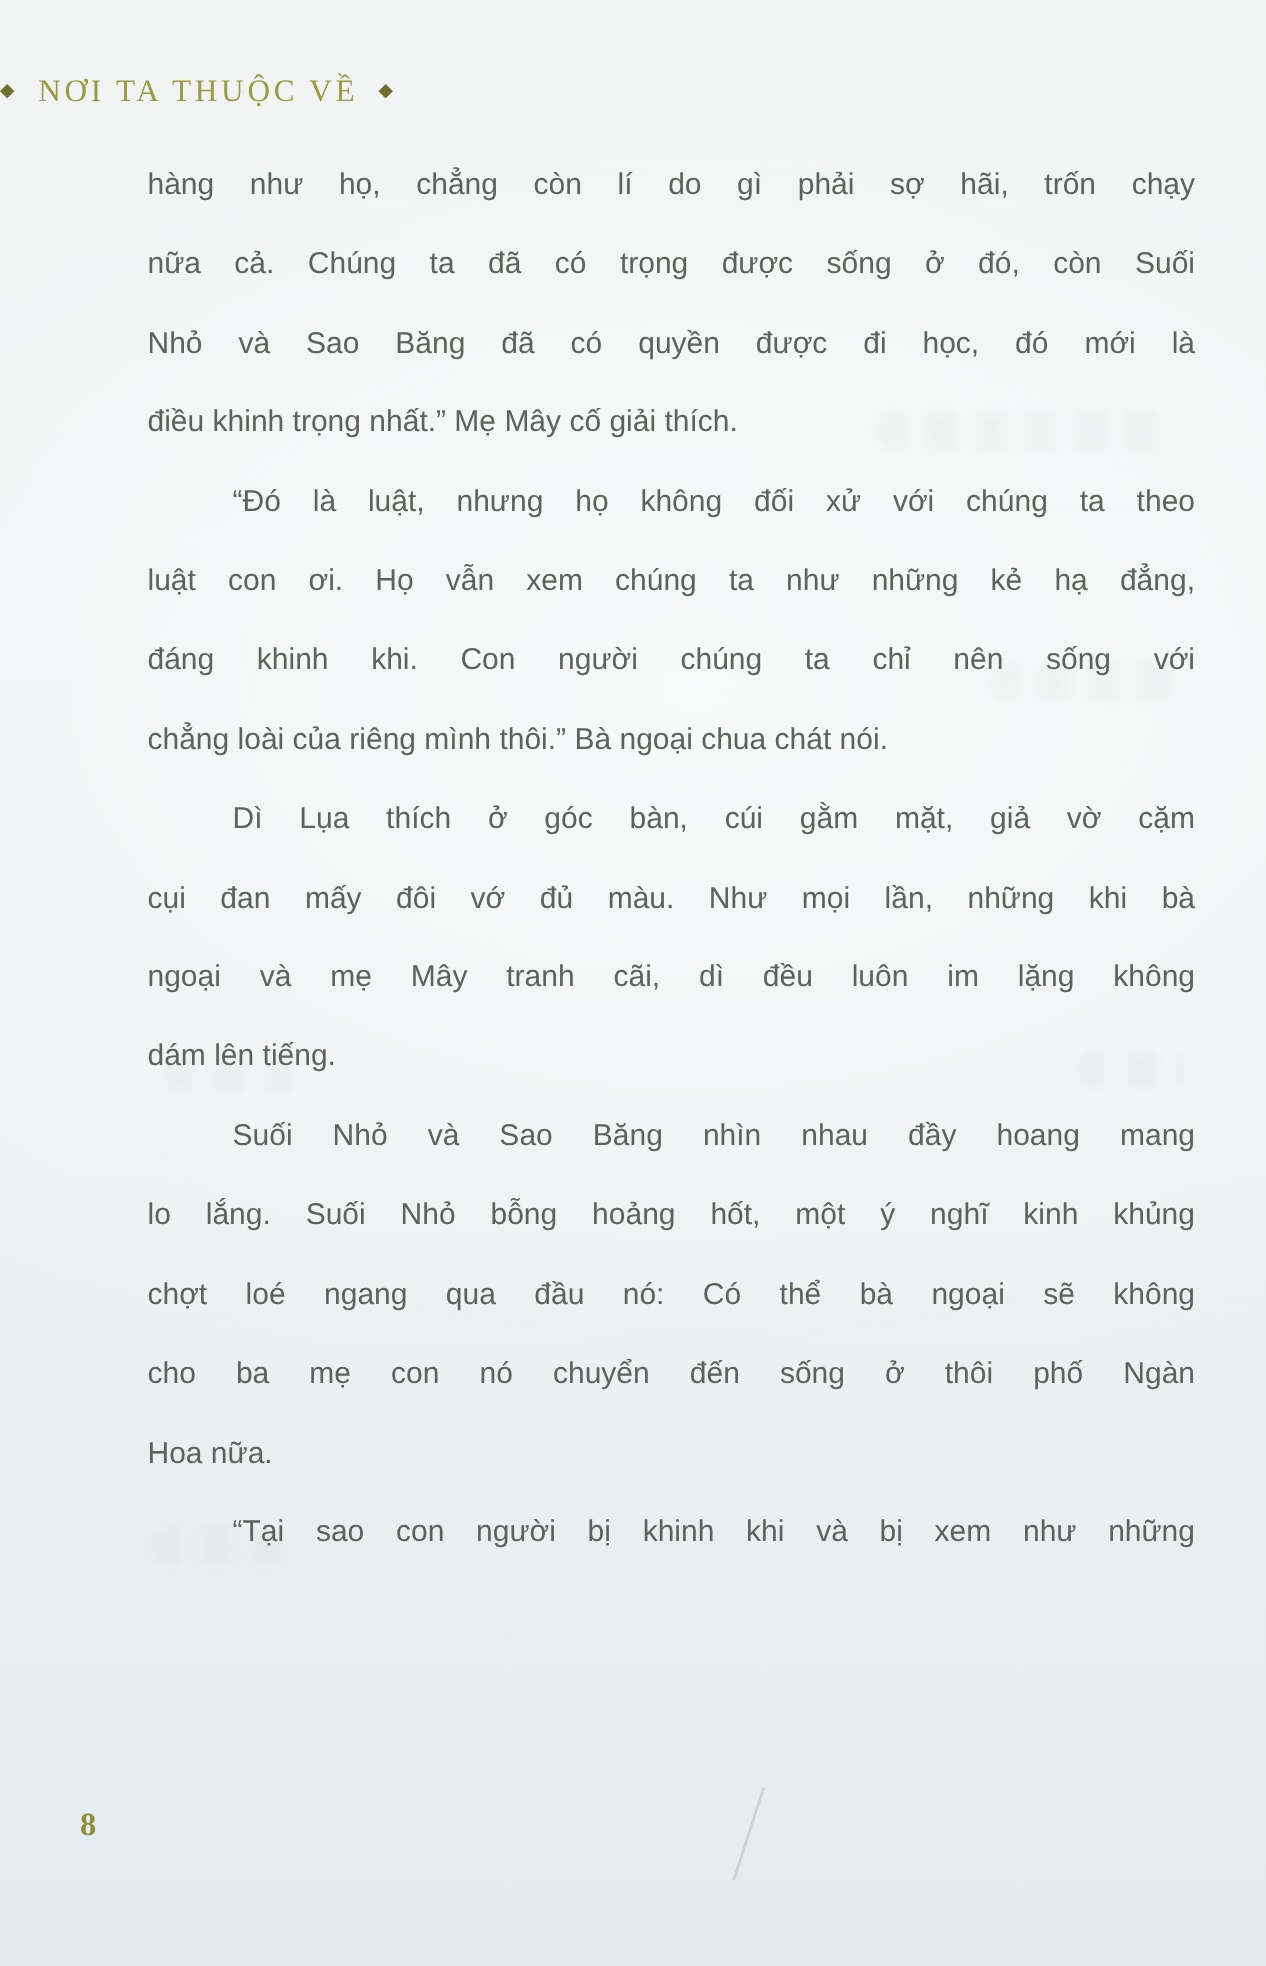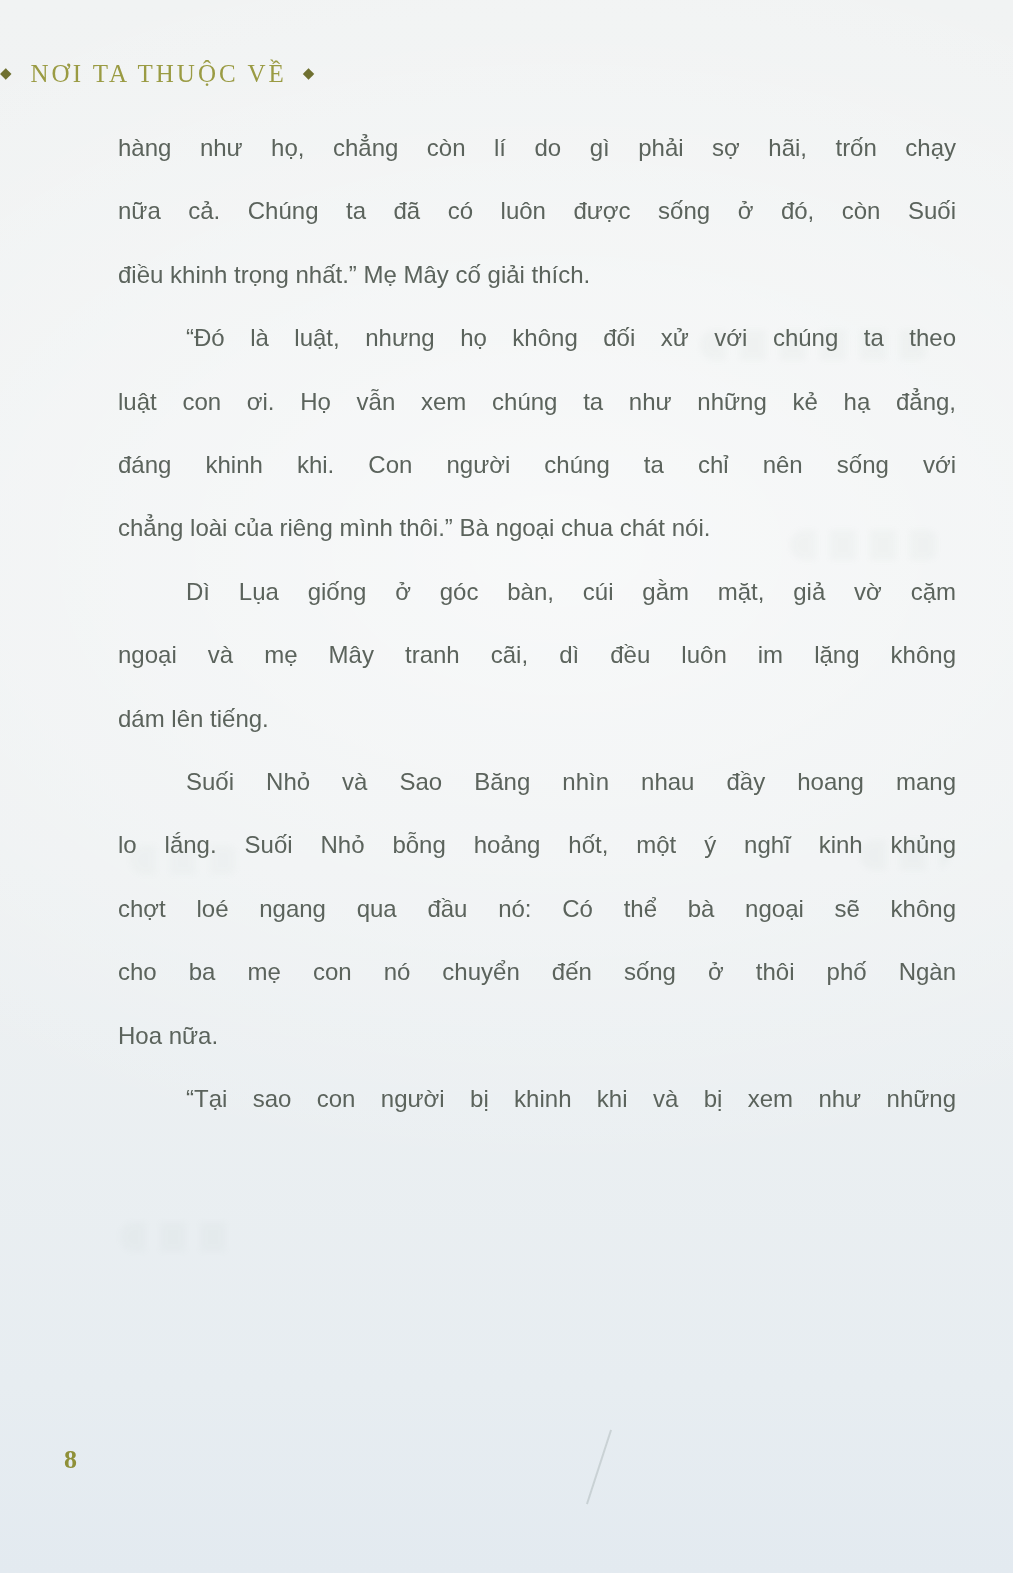--- a/index.html
+++ b/index.html
@@ -71,31 +71,33 @@
   <div class="ghost g5"></div>
   <div class="scratch"></div>
 
   <div class="running-head">
     <span class="diamond left">◆</span><span>NƠI TA THUỘC VỀ</span><span class="diamond right">◆</span>
   </div>
 
   <div class="text-block">
       <div class="paragraph">
         <div class="line just">hàng như họ, chẳng còn lí do gì phải sợ hãi, trốn chạy</div>
-        <div class="line just">nữa cả. Chúng ta đã có luôn được sống ở đó, còn Suối</div>
+        <div class="line just">nữa cả. Chúng ta đã có trọng được sống ở đó, còn Suối</div>
+        <div class="line just">Nhỏ và Sao Băng đã có quyền được đi học, đó mới là</div>
         <div class="line">điều khinh trọng nhất.” Mẹ Mây cố giải thích.</div>
       </div>
       <div class="paragraph">
         <div class="line just indent">“Đó là luật, nhưng họ không đối xử với chúng ta theo</div>
         <div class="line just">luật con ơi. Họ vẫn xem chúng ta như những kẻ hạ đẳng,</div>
         <div class="line just">đáng khinh khi. Con người chúng ta chỉ nên sống với</div>
         <div class="line">chẳng loài của riêng mình thôi.” Bà ngoại chua chát nói.</div>
       </div>
       <div class="paragraph">
-        <div class="line just indent">Dì Lụa giống ở góc bàn, cúi gằm mặt, giả vờ cặm</div>
+        <div class="line just indent">Dì Lụa thích ở góc bàn, cúi gằm mặt, giả vờ cặm</div>
+        <div class="line just">cụi đan mấy đôi vớ đủ màu. Như mọi lần, những khi bà</div>
         <div class="line just">ngoại và mẹ Mây tranh cãi, dì đều luôn im lặng không</div>
         <div class="line">dám lên tiếng.</div>
       </div>
       <div class="paragraph">
         <div class="line just indent">Suối Nhỏ và Sao Băng nhìn nhau đầy hoang mang</div>
         <div class="line just">lo lắng. Suối Nhỏ bỗng hoảng hốt, một ý nghĩ kinh khủng</div>
         <div class="line just">chợt loé ngang qua đầu nó: Có thể bà ngoại sẽ không</div>
         <div class="line just">cho ba mẹ con nó chuyển đến sống ở thôi phố Ngàn</div>
         <div class="line">Hoa nữa.</div>
       </div>

